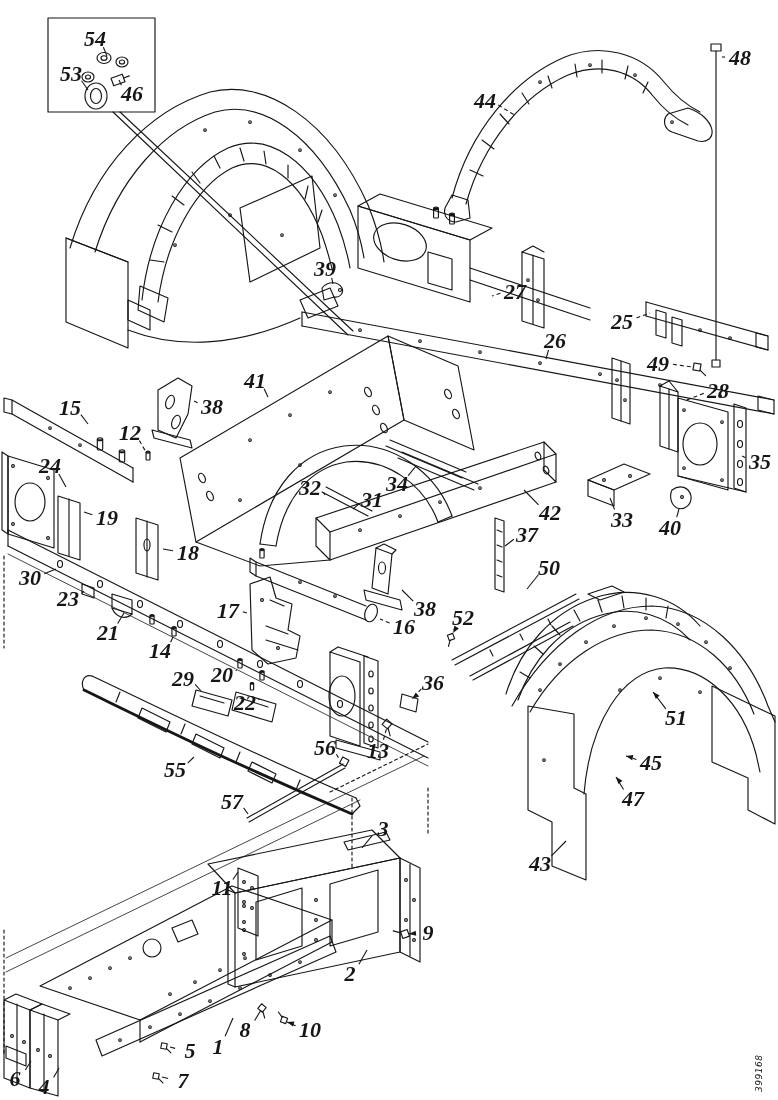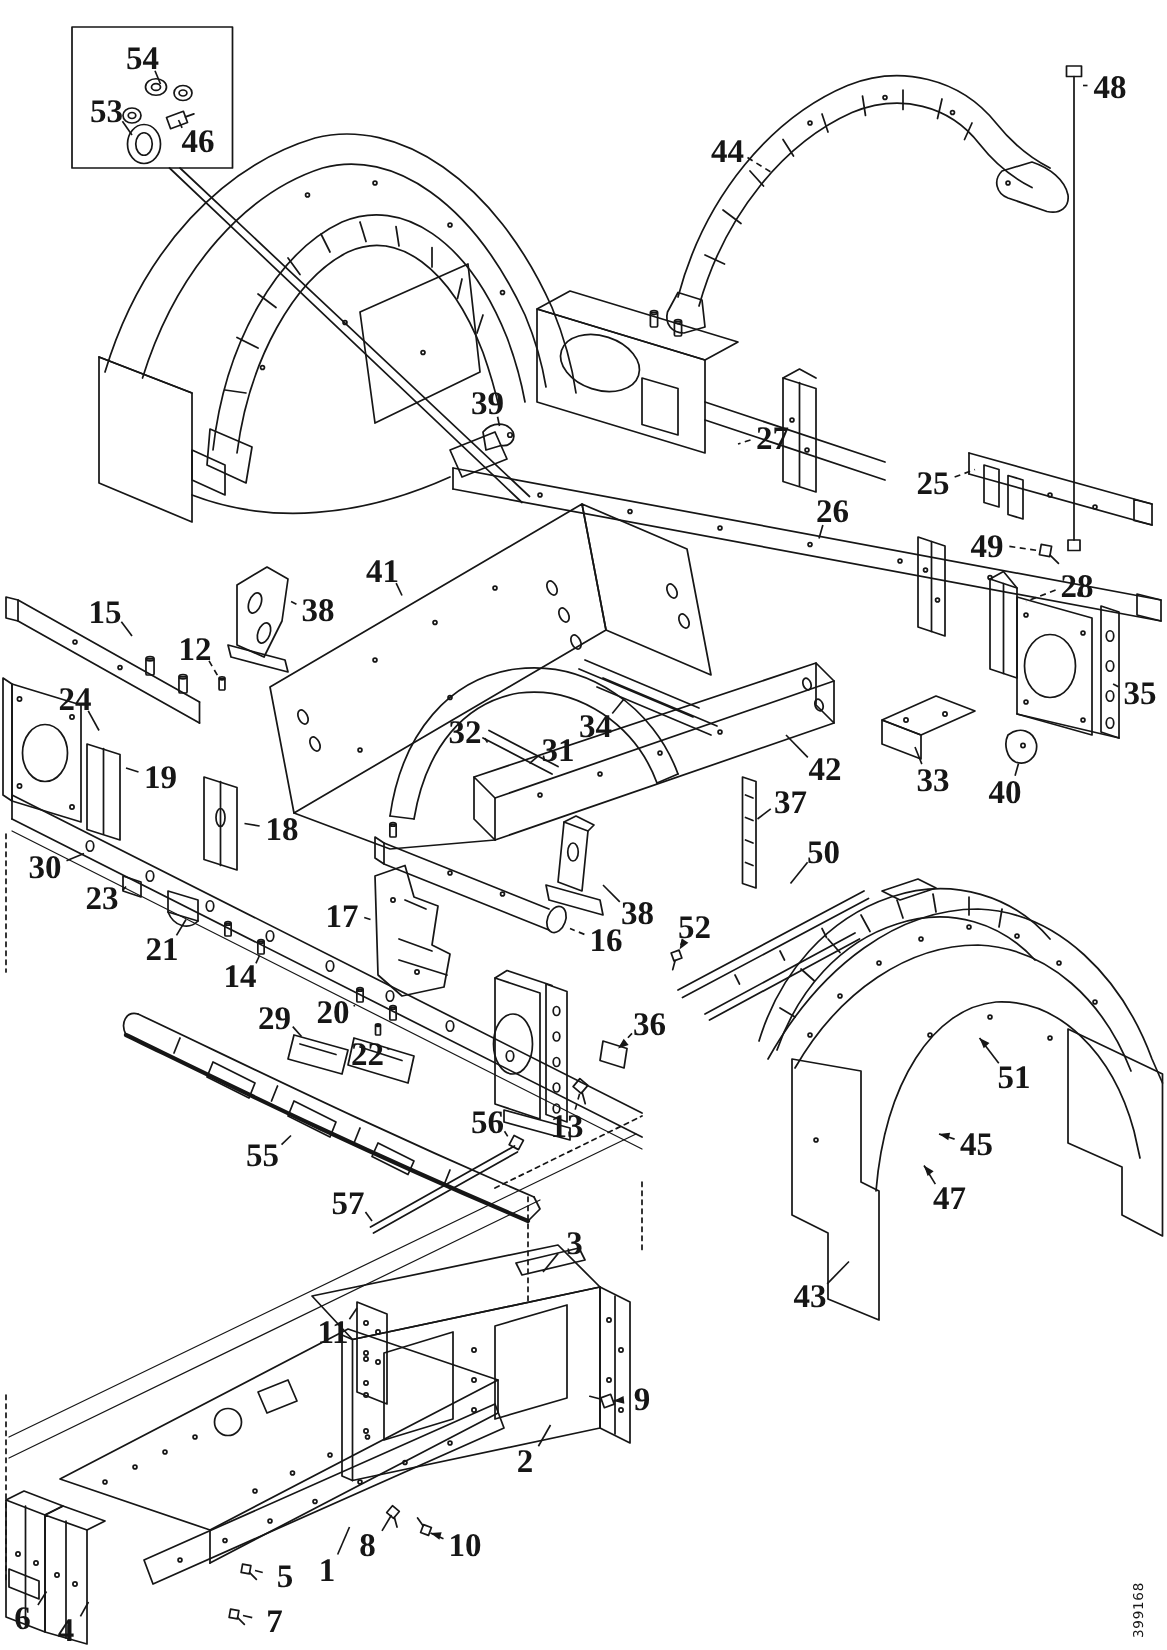--- a/index.html
+++ b/index.html
@@ -1,16 +1,16 @@
 <!DOCTYPE html>
 <html><head>
 <meta charset="utf-8">
 <style>
   html,body{margin:0;padding:0;background:#ffffff;}
-  .stage{position:relative;width:778px;height:1100px;background:#ffffff;overflow:hidden;}
+  .stage{position:relative;width:778px;height:1100px;background:#ffffff;overflow:hidden;font-style:italic;}
   svg{display:block;}
   svg *{vector-effect:non-scaling-stroke;}
   .ln path,.ln line,.ln ellipse,.ln circle,.ln rect,.ln polygon{
     fill:none;stroke:#161616;stroke-width:1.15;stroke-linecap:round;stroke-linejoin:round;}
   .thick{stroke-width:2.8 !important;}
   .thin{stroke-width:0.8 !important;}
   .dashf{stroke-dasharray:3 3;}
   .rv{fill:#161616;stroke:none;}
   .hole{fill:none;stroke:#161616;stroke-width:1;}
   text.callout{font-family:"Liberation Serif","DejaVu Serif",serif;font-weight:700;

